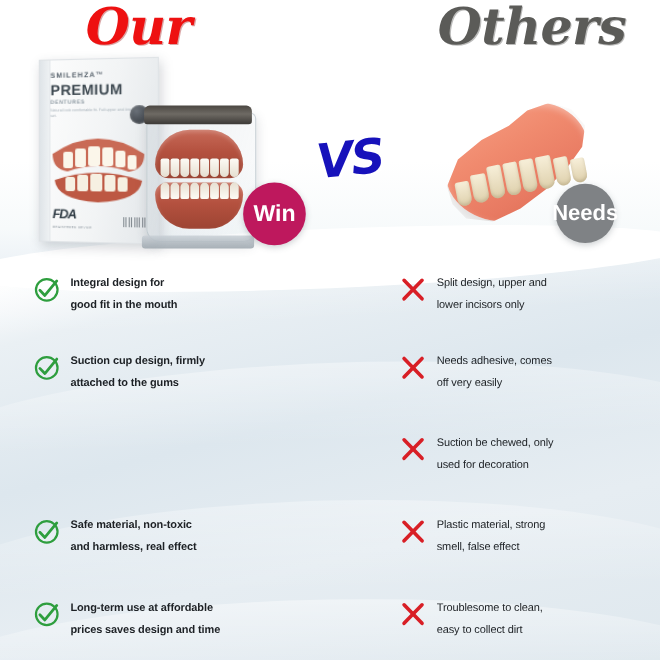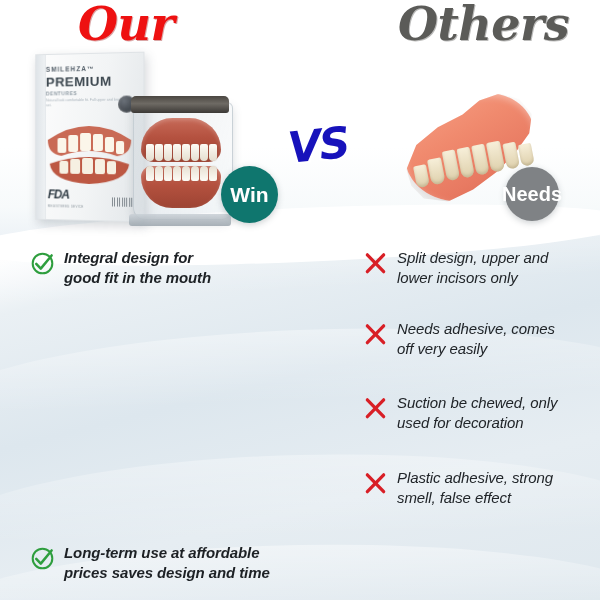--- a/index.html
+++ b/index.html
@@ -285,21 +285,21 @@
     display: flex;
     align-items: center;
     justify-content: center;
     color: #ffffff;
     font-weight: bold;
     box-shadow: 0 2px 6px rgba(60,70,80,.25);
   }
   .badge.win {
     left: 221px; top: 166px;
     width: 57px; height: 57px;
-    background: #0f766e;
+    background: #be185d;
     font-size: 21px;
   }
   .badge.fail {
     left: 505px; top: 167px;
     width: 54px; height: 54px;
     background: #7f8285;
     font-size: 20px;
   }
   .vs-mark {
     position: absolute;
@@ -339,27 +339,26 @@
     height: 56px;
   }
   .row.r0 { top: 6px; }
   .row.r1 { top: 77px; }
   .row.r2 { top: 151px; }
   .row.r3 { top: 226px; }
   .row.r4 { top: 301px; }
 
   .mark { flex: 0 0 auto; width: 25px; height: 25px; margin-top: 3px; }
   .row-text {
-    font-size: 15px;
+    font-size: 10px;
     line-height: 20px;
     color: #1d2125;
     font-weight: 600;
     white-space: pre-line;
     letter-spacing: -.1px;
-    font-style: italic;
   }
   .col.right .row-text { color: #212529; font-weight: 500; }
 </style>
 </head>
 <body>
 
 <div id="page">
 
   <div class="bg-base"></div>
   <div class="bg-wave w1"></div>
@@ -455,25 +454,41 @@
 
     <div class="col left">
       <div class="row r0">
         <svg class="mark" viewBox="0 0 26 26">
           <circle cx="13" cy="13" r="10.2" fill="none" stroke="#2e9e3e" stroke-width="2.1"></circle>
           <path d="M6.5 13.4 L11.2 18.3 L22.5 4.6" fill="none" stroke="#2e9e3e" stroke-width="2.6" stroke-linecap="round" stroke-linejoin="round"></path>
         </svg>
         <div class="row-text">Integral design for
 good fit in the mouth</div>
       </div>
-      <div class="row r4">
+      <div class="row r1">
         <svg class="mark" viewBox="0 0 26 26">
           <circle cx="13" cy="13" r="10.2" fill="none" stroke="#2e9e3e" stroke-width="2.1"></circle>
           <path d="M6.5 13.4 L11.2 18.3 L22.5 4.6" fill="none" stroke="#2e9e3e" stroke-width="2.6" stroke-linecap="round" stroke-linejoin="round"></path>
         </svg>
+        <div class="row-text">Suction cup design, firmly
+attached to the gums</div>
+      </div>
+      <div class="row r3">
+        <svg class="mark" viewBox="0 0 26 26">
+          <circle cx="13" cy="13" r="10.2" fill="none" stroke="#2e9e3e" stroke-width="2.1"></circle>
+          <path d="M6.5 13.4 L11.2 18.3 L22.5 4.6" fill="none" stroke="#2e9e3e" stroke-width="2.6" stroke-linecap="round" stroke-linejoin="round"></path>
+        </svg>
+        <div class="row-text">Safe material, non-toxic
+and harmless, real effect</div>
+      </div>
+      <div class="row r4">
+        <svg class="mark" viewBox="0 0 26 26">
+          <circle cx="13" cy="13" r="10.2" fill="none" stroke="#2e9e3e" stroke-width="2.1"></circle>
+          <path d="M6.5 13.4 L11.2 18.3 L22.5 4.6" fill="none" stroke="#2e9e3e" stroke-width="2.6" stroke-linecap="round" stroke-linejoin="round"></path>
+        </svg>
         <div class="row-text">Long-term use at affordable
 prices saves design and time</div>
       </div>
     </div>
 
     <div class="col right">
       <div class="row r1">
         <svg class="mark" viewBox="0 0 26 26">
           <path d="M4.5 4 L21.5 21.5" stroke="#d81f26" stroke-width="3.4" stroke-linecap="round"></path>
           <path d="M21.5 4 L4.5 21.5" stroke="#d81f26" stroke-width="3.4" stroke-linecap="round"></path>
@@ -495,19 +510,27 @@
           <path d="M21.5 4 L4.5 21.5" stroke="#d81f26" stroke-width="3.4" stroke-linecap="round"></path>
         </svg>
         <div class="row-text">Suction be chewed, only
 used for decoration</div>
       </div>
       <div class="row r3">
         <svg class="mark" viewBox="0 0 26 26">
           <path d="M4.5 4 L21.5 21.5" stroke="#d81f26" stroke-width="3.4" stroke-linecap="round"></path>
           <path d="M21.5 4 L4.5 21.5" stroke="#d81f26" stroke-width="3.4" stroke-linecap="round"></path>
         </svg>
-        <div class="row-text">Plastic adhesive, strong
+        <div class="row-text">Plastic material, strong
 smell, false effect</div>
+      </div>
+      <div class="row r4">
+        <svg class="mark" viewBox="0 0 26 26">
+          <path d="M4.5 4 L21.5 21.5" stroke="#d81f26" stroke-width="3.4" stroke-linecap="round"></path>
+          <path d="M21.5 4 L4.5 21.5" stroke="#d81f26" stroke-width="3.4" stroke-linecap="round"></path>
+        </svg>
+        <div class="row-text">Troublesome to clean,
+easy to collect dirt</div>
       </div>
     </div>
 
   </div>
 </div>
 
 </body></html>

